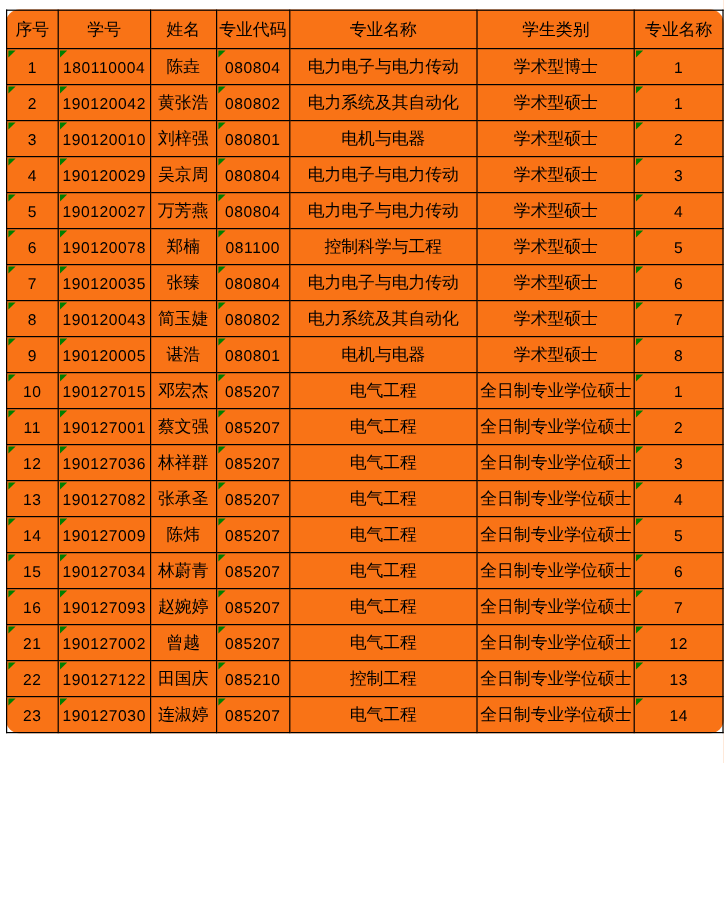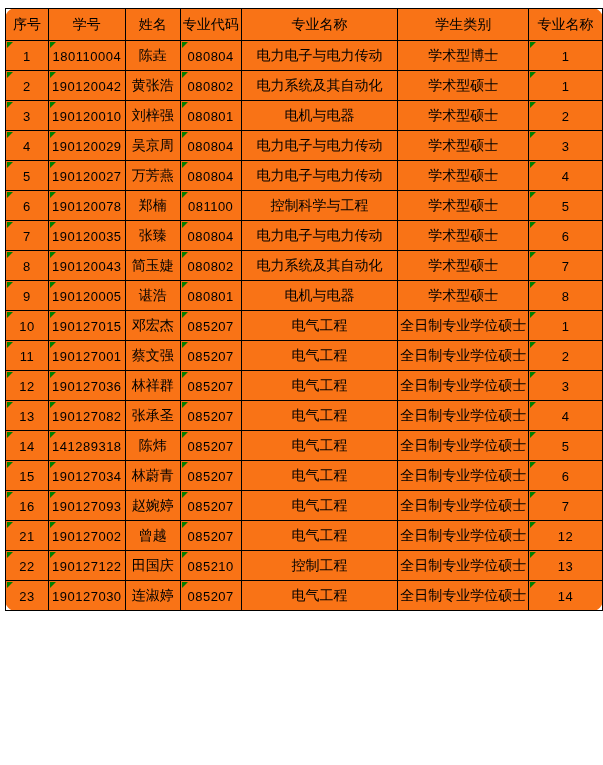--- a/index.html
+++ b/index.html
@@ -185,21 +185,21 @@
           <td><span class="tri"></span><span class="num">13</span></td>
           <td><span class="tri"></span><span class="num">190127082</span></td>
           <td><span>张承圣</span></td>
           <td><span class="tri"></span><span class="num">085207</span></td>
           <td><span>电气工程</span></td>
           <td><span>全日制专业学位硕士</span></td>
           <td><span class="tri"></span><span class="num">4</span></td>
         </tr>
         <tr>
           <td><span class="tri"></span><span class="num">14</span></td>
-          <td><span class="tri"></span><span class="num">141289318</span></td>
+          <td><span class="tri"></span><span class="num">190127009</span></td>
           <td><span>陈炜</span></td>
           <td><span class="tri"></span><span class="num">085207</span></td>
           <td><span>电气工程</span></td>
           <td><span>全日制专业学位硕士</span></td>
           <td><span class="tri"></span><span class="num">5</span></td>
         </tr>
         <tr>
           <td><span class="tri"></span><span class="num">15</span></td>
           <td><span class="tri"></span><span class="num">190127034</span></td>
           <td><span>林蔚青</span></td>

